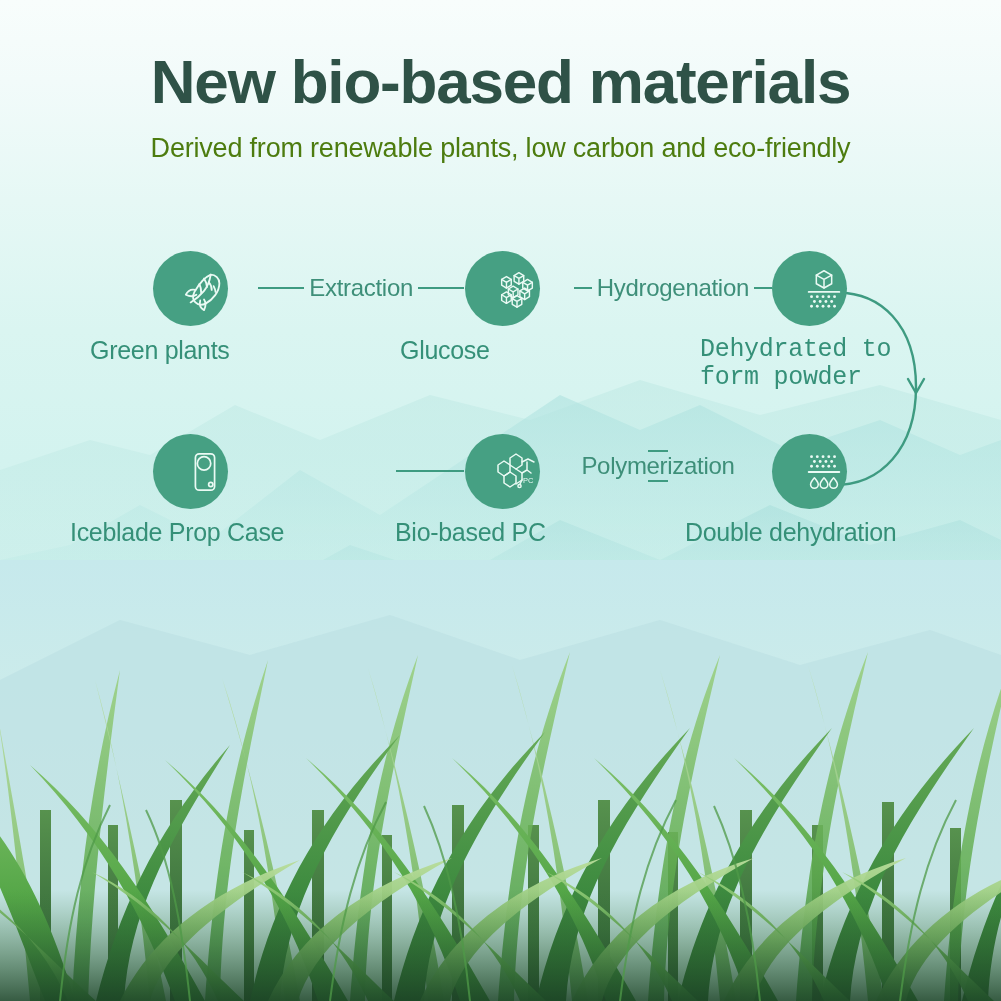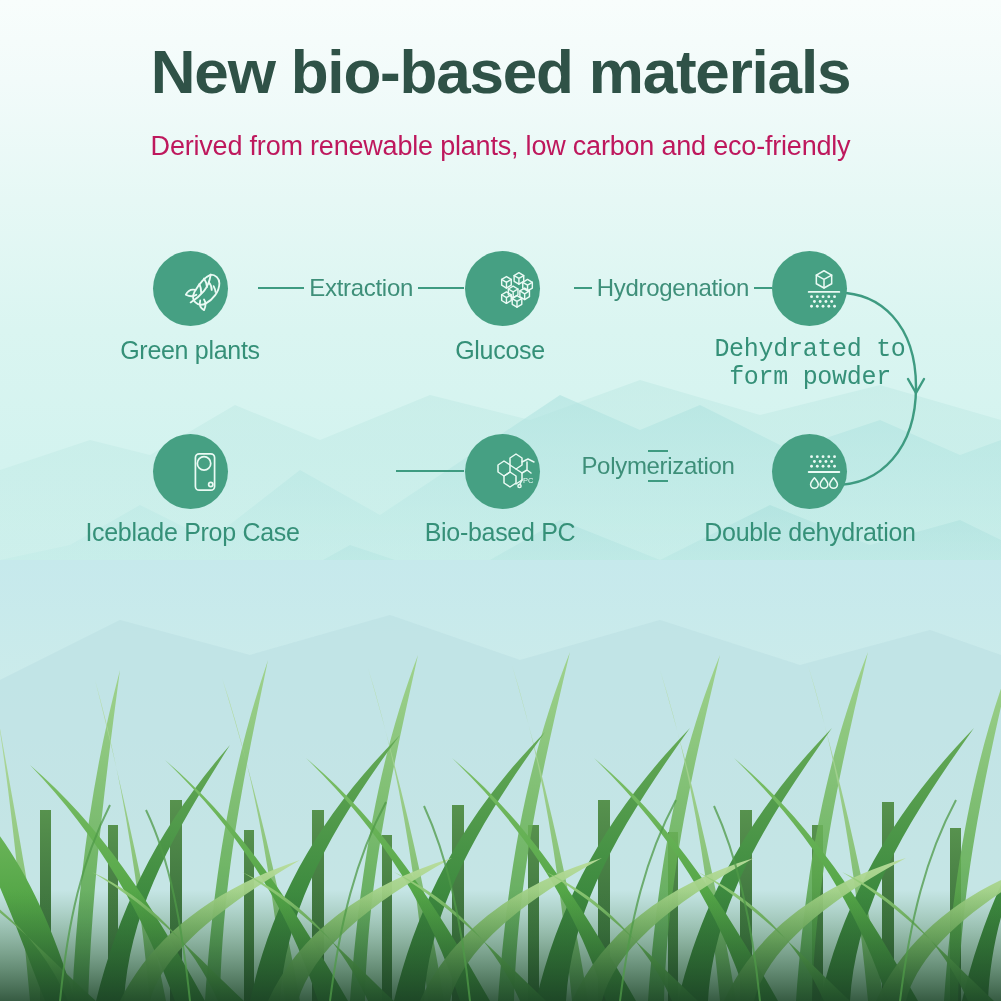--- a/index.html
+++ b/index.html
@@ -22,40 +22,40 @@
        #d2f2ee 58%,
        #cfeff0 66%,
        #c9ecef 72%);
   }
   .bg-mountains{position:absolute;left:0;top:0;width:1001px;height:1001px;}
   .bg-photo{position:absolute;left:0;top:560px;width:1001px;height:441px;overflow:hidden;}
 
   
   .header{position:absolute;left:0;top:0;width:1001px;text-align:center;}
   .title{
-    margin:8px;padding-top:28px;
+    margin:0;padding-top:46px;
     font-size:62px;line-height:72px;font-weight:700;
     letter-spacing:-1.2px;color:#2f5247;
   }
   .subtitle{
     margin:0;padding-top:13px;
     font-size:27px;line-height:34px;font-weight:400;
-    color:#be185d;letter-spacing:-0.2px;
+    color:#4d7c0f;letter-spacing:-0.2px;
   }
 
   
   .flow{position:absolute;left:0;top:0;width:1001px;height:1001px;}
   .node{position:absolute;}
   .node-circle{
     position:absolute;width:75px;height:75px;border-radius:50%;
     background:#46a083;display:flex;align-items:center;justify-content:flex-end;
   }
   .node-circle svg{display:block;}
   .node-label{
-    position:absolute;text-align:center;
+    position:absolute;
     font-size:25px;line-height:29px;color:#359078;
     white-space:nowrap;letter-spacing:-0.3px;
   }
   .node-label.wrap{white-space:normal;line-height:28px;font-family:Liberation Mono, monospace;}
 
   .conn{position:absolute;display:flex;align-items:center;justify-content:flex-end;}
   .conn-line{height:2px;background:#3e9b81;flex:0 0 auto;}
   .conn-label{
     font-size:24px;color:#3e8f79;white-space:nowrap;
     padding:0 5px;letter-spacing:-0.3px;

